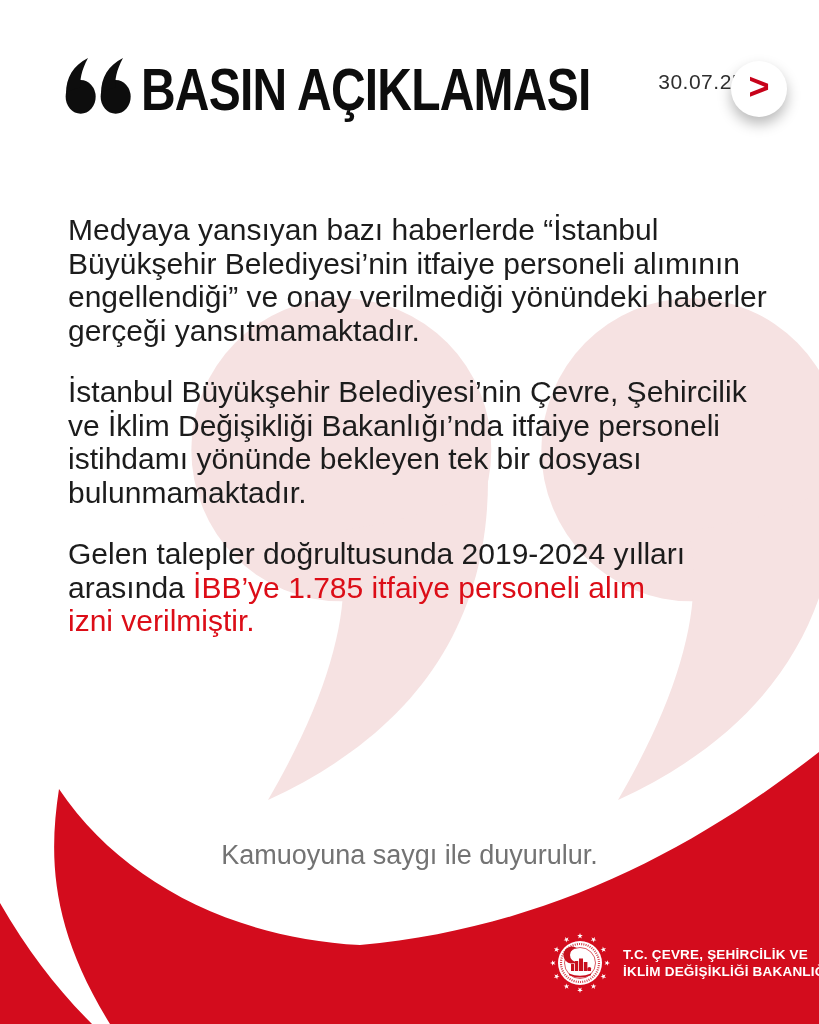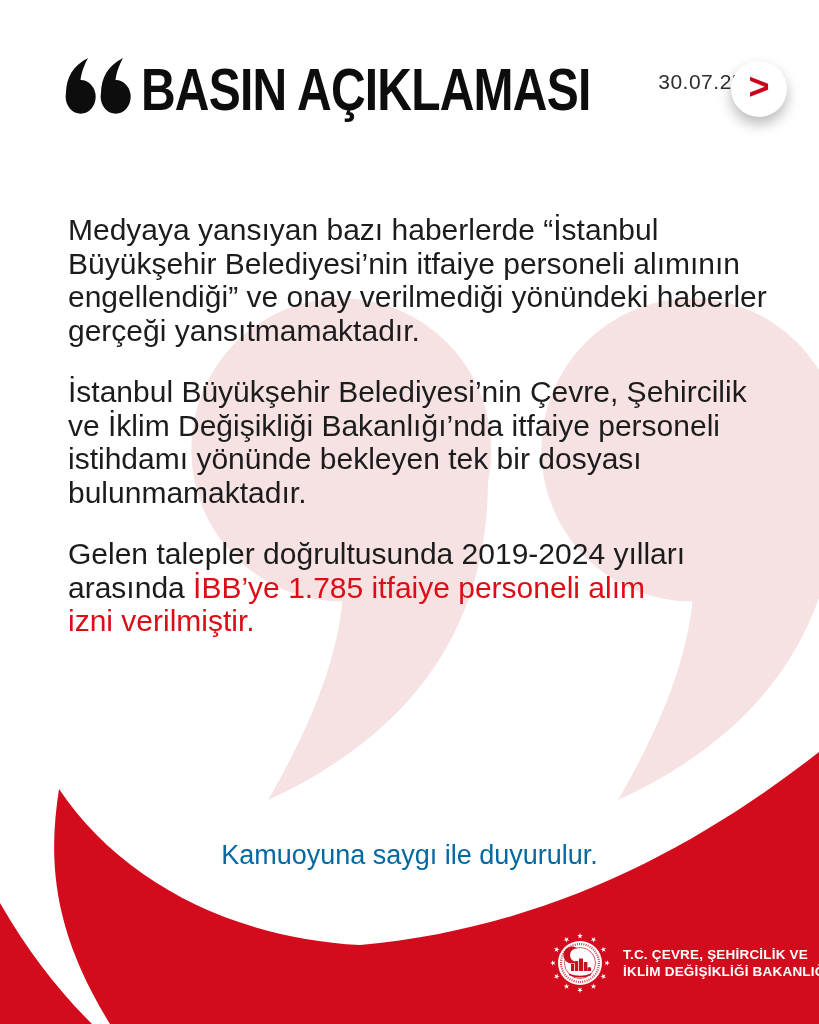--- a/index.html
+++ b/index.html
@@ -48,21 +48,21 @@
     position:absolute;left:68px;top:213px;width:760px;z-index:2;
     font-size:30px;line-height:33.5px;color:#1c1c1c;
   }
   .press-body p{
     margin:0 0 28px 0;white-space:pre-line;
   }
   .highlight{color:#dc0d17;}
   
   .closing-note{
     position:absolute;left:0;top:840px;width:819px;z-index:3;
-    text-align:center;font-size:27px;color:#0369a1;
+    text-align:center;font-size:27px;color:#737373;
   }
   
   .footer-shapes{
     position:absolute;left:0;top:0;width:819px;height:1024px;z-index:2;
     pointer-events:none;
   }
   
   .ministry-logo{
     position:absolute;left:548px;top:931px;z-index:4;
     display:flex;align-items:center;

